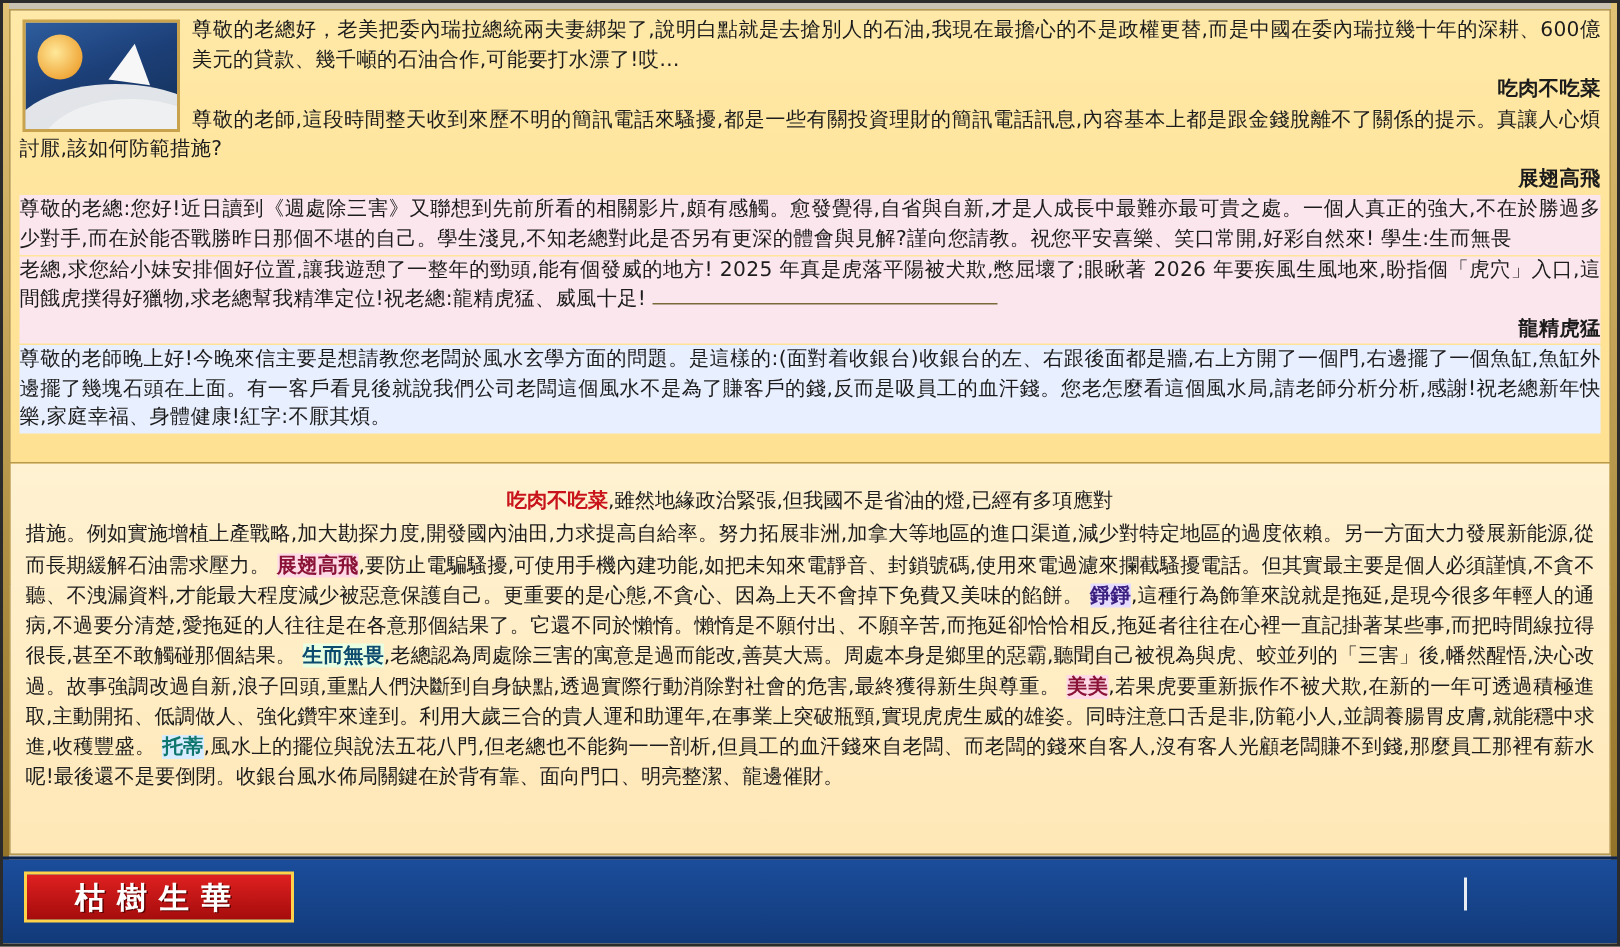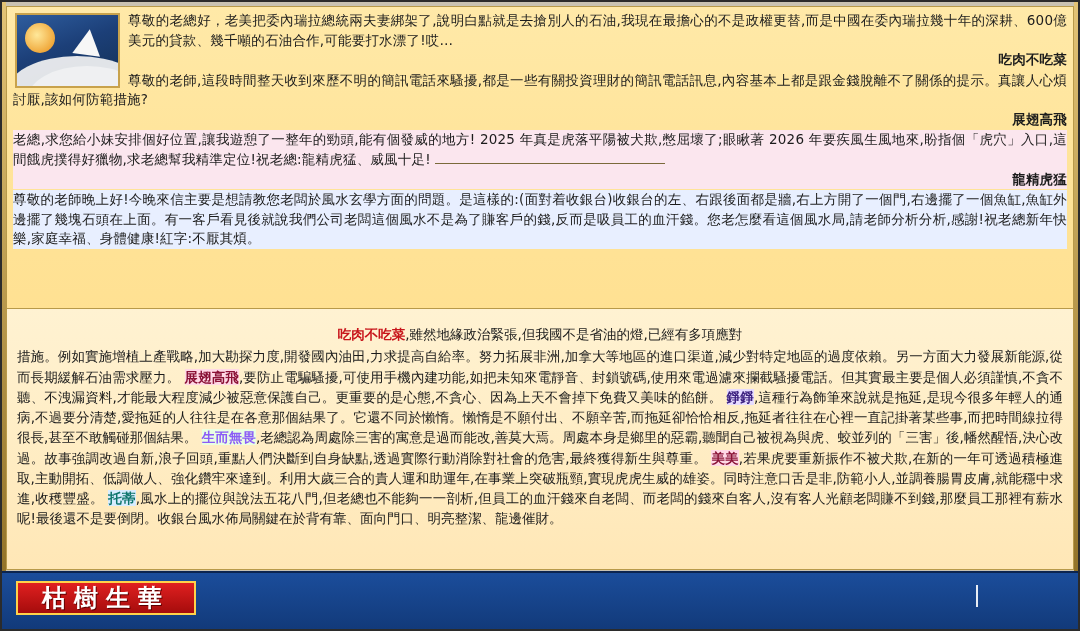--- a/index.html
+++ b/index.html
@@ -129,21 +129,21 @@
     font-size: 13.5px;
     line-height: 1.5;
     color: #1b1b1b;
     text-align: justify;
   }
   .hl-red {
     color: #c8141a;
     font-weight: bold;
   }
   .hl-green {
-    color: #8b5cf6;
+    color: #0c4a6e;
     font-weight: bold;
     background: #e9ffe2;
   }
   .hl-pink {
     background: #ffd9e6;
     font-weight: bold;
     color: #8a1236;
   }
   .hl-purple {
     background: #e6dcff;
@@ -172,21 +172,21 @@
   .banner {
     position: absolute;
     left: 14px;
     top: 8px;
     width: 180px;
     height: 34px;
     background: linear-gradient(180deg, #e02020 0%, #a50c0c 100%);
     border: 2px solid #ffd24a;
     box-sizing: border-box;
     color: #ffffff;
-    font-size: 24px;
+    font-size: 20px;
     font-weight: bold;
     letter-spacing: 8px;
     text-align: center;
     line-height: 30px;
     text-shadow: 1px 1px 0 #5c0000;
   }
   .caret {
     position: absolute;
     right: 104px;
     top: 12px;
@@ -227,20 +227,23 @@
       <span>尊敬的老總好，老美把委內瑞拉總統兩夫妻綁架了,說明白點就是去搶別人的石油,我現在最擔心的不是政權更替,而是中國在委內瑞拉幾十年的深耕、600億美元的貸款、幾千噸的石油合作,可能要打水漂了!哎…</span>
       <span class="sig">吃肉不吃菜</span>
     </p>
 
     <p class="letter">
       <span>尊敬的老師,這段時間整天收到來歷不明的簡訊電話來騷擾,都是一些有關投資理財的簡訊電話訊息,內容基本上都是跟金錢脫離不了關係的提示。真讓人心煩討厭,該如何防範措施?</span>
       <span class="sig">展翅高飛</span>
     </p>
 
 
+    <p class="letter letter-c">
+      <span>尊敬的老總:您好!近日讀到《週處除三害》又聯想到先前所看的相關影片,頗有感觸。愈發覺得,自省與自新,才是人成長中最難亦最可貴之處。一個人真正的強大,不在於勝過多少對手,而在於能否戰勝昨日那個不堪的自己。學生淺見,不知老總對此是否另有更深的體會與見解?謹向您請教。祝您平安喜樂、笑口常開,好彩自然來! 學生:生而無畏</span>
+    </p>
 
     <p class="letter letter-c">
       <span>老總,求您給小妹安排個好位置,讓我遊憩了一整年的勁頭,能有個發威的地方! 2025 年真是虎落平陽被犬欺,憋屈壞了;眼瞅著 2026 年要疾風生風地來,盼指個「虎穴」入口,這間餓虎撲得好獵物,求老總幫我精準定位!祝老總:龍精虎猛、威風十足!</span>
       <span class="blank-line"></span>
       <span class="sig">龍精虎猛</span>
     </p>
 
     <p class="letter letter-d">
       <span>尊敬的老師晚上好!今晚來信主要是想請教您老闆於風水玄學方面的問題。是這樣的:(面對着收銀台)收銀台的左、右跟後面都是牆,右上方開了一個門,右邊擺了一個魚缸,魚缸外邊擺了幾塊石頭在上面。有一客戶看見後就說我們公司老闆這個風水不是為了賺客戶的錢,反而是吸員工的血汗錢。您老怎麼看這個風水局,請老師分析分析,感謝!祝老總新年快樂,家庭幸福、身體健康!紅字:不厭其煩。</span>
       

